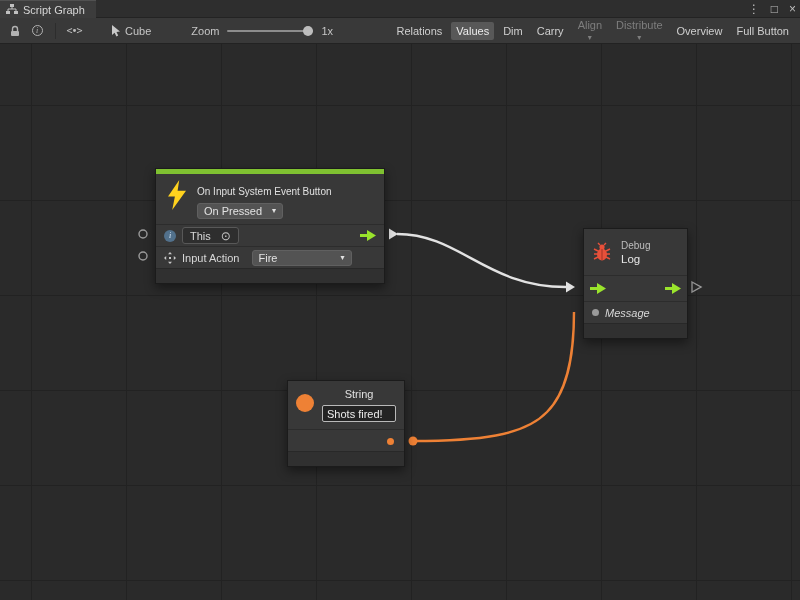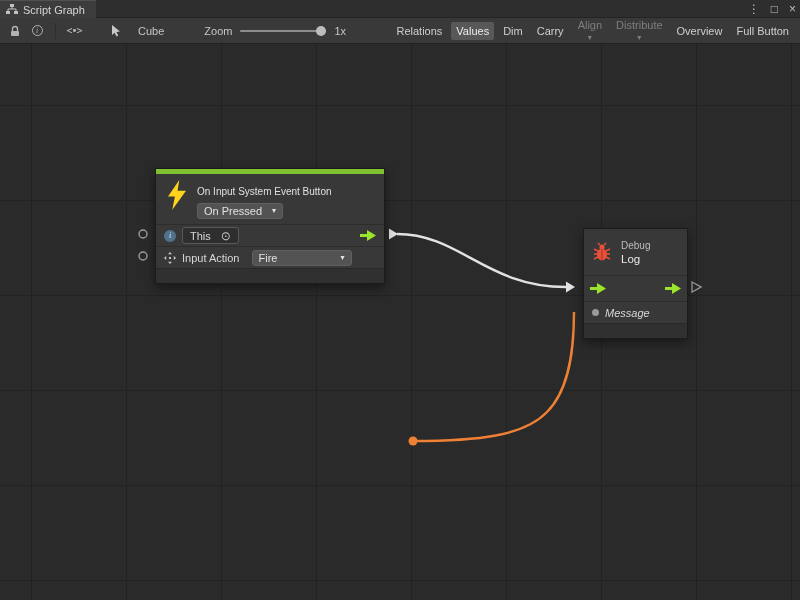--- a/index.html
+++ b/index.html
@@ -12,21 +12,21 @@
   .tab { position:absolute; left:0; top:0; height:18px; min-width:96px; background:#3c3c3c; display:flex; align-items:center; gap:5px; padding:0 10px 0 6px; font-size:11px; color:#d6d6d6; border-top:1px solid #515151; }
   .win-controls { position:absolute; right:4px; top:0; height:18px; display:flex; align-items:center; gap:11px; color:#bdbdbd; font-size:12px; }
   .win-controls span { cursor:default; line-height:18px; }
 
   
   .toolbar { position:absolute; top:18px; left:0; width:800px; height:26px; background:#393939; border-bottom:1px solid #222; display:flex; align-items:center; font-size:11px; color:#c6c6c6; padding:0 4px; z-index:10; }
   .ticon { display:flex; align-items:center; justify-content:center; width:22px; height:20px; }
   .info-circle { width:11px; height:11px; border:1px solid #b2b2b2; border-radius:50%; color:#b2b2b2; font-size:8px; font-style:italic; font-family:"Liberation Serif", serif; display:flex; align-items:center; justify-content:center; }
   .code-glyph { font-family:"DejaVu Sans Mono", monospace; font-size:10px; color:#bdbdbd; letter-spacing:-1px; }
   .sep { width:1px; height:16px; background:#2d2d2d; margin:0 7px; }
-  .obj-group { display:flex; align-items:center; gap:16px; margin-left:26px; }
+  .obj-group { display:flex; align-items:center; gap:3px; margin-left:26px; }
   .zoom-group { display:flex; align-items:center; gap:8px; margin-left:40px; }
   .slider-track { position:relative; width:86px; height:2px; background:#8d8d8d; border-radius:1px; }
   .slider-handle { position:absolute; right:0; top:-4px; width:10px; height:10px; border-radius:50%; background:#bdbdbd; }
   .tb-right { margin-left:auto; display:flex; align-items:center; gap:4px; padding-right:2px; }
   .tbtn { padding:3px 5px; border-radius:2px; color:#cfcfcf; white-space:nowrap; display:flex; align-items:center; gap:3px; cursor:default; }
   .tbtn.selected { background:#585858; color:#ececec; }
   .tbtn.disabled { color:#7e7e7e;flex-direction:column; }
   .caret { font-size:8px; line-height:1; }
 
   
@@ -241,14 +241,27 @@
         <polygon points="7,0 16,5.5 7,11" fill="#9ae42c"></polygon>
       </svg>
     </div>
     <div class="row msg-row">
       <span class="msg-dot"></span>
       <span>Message</span>
     </div>
     <div class="node-footer"></div>
   </div>
 
+  <div class="node node-string">
+    <div class="str-header">
+      <span class="str-icon"></span>
+      <div class="str-right">
+        <div class="str-title">String</div>
+        <input class="str-field" readonly="" value="Shots fired!" style="">
+      </div>
+    </div>
+    <div class="str-out-row">
+      <span class="out-dot"></span>
+    </div>
+    <div class="node-footer"></div>
+  </div>
 
 </div>
 
 </body></html>

